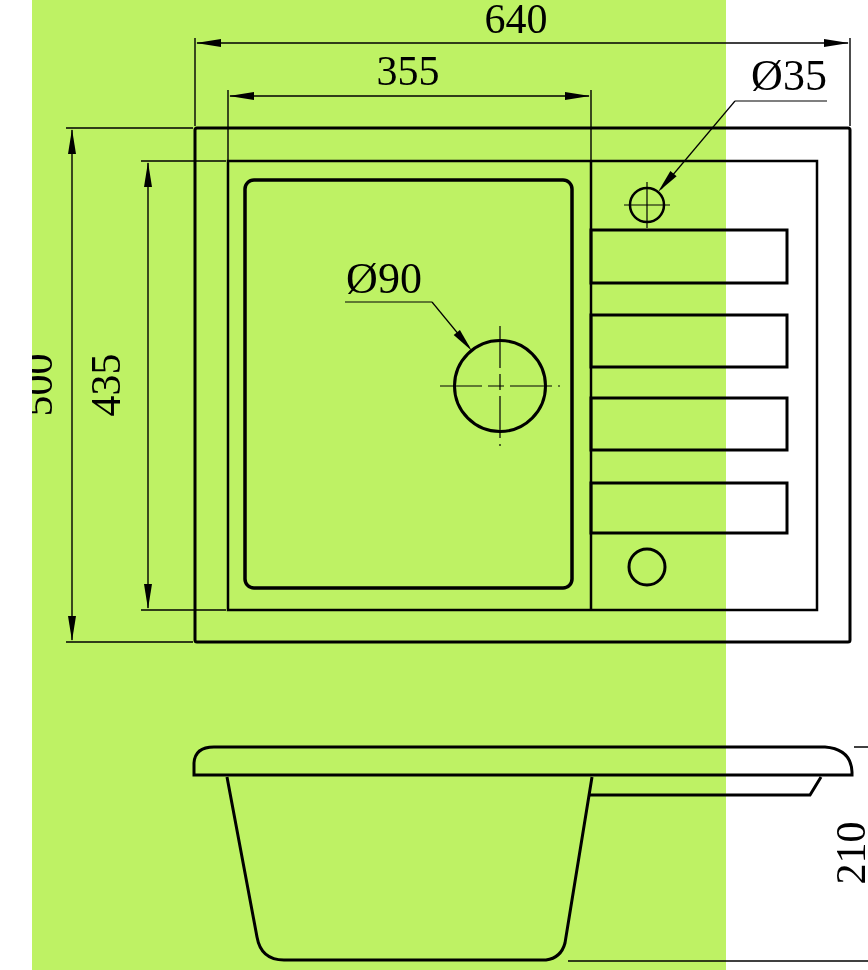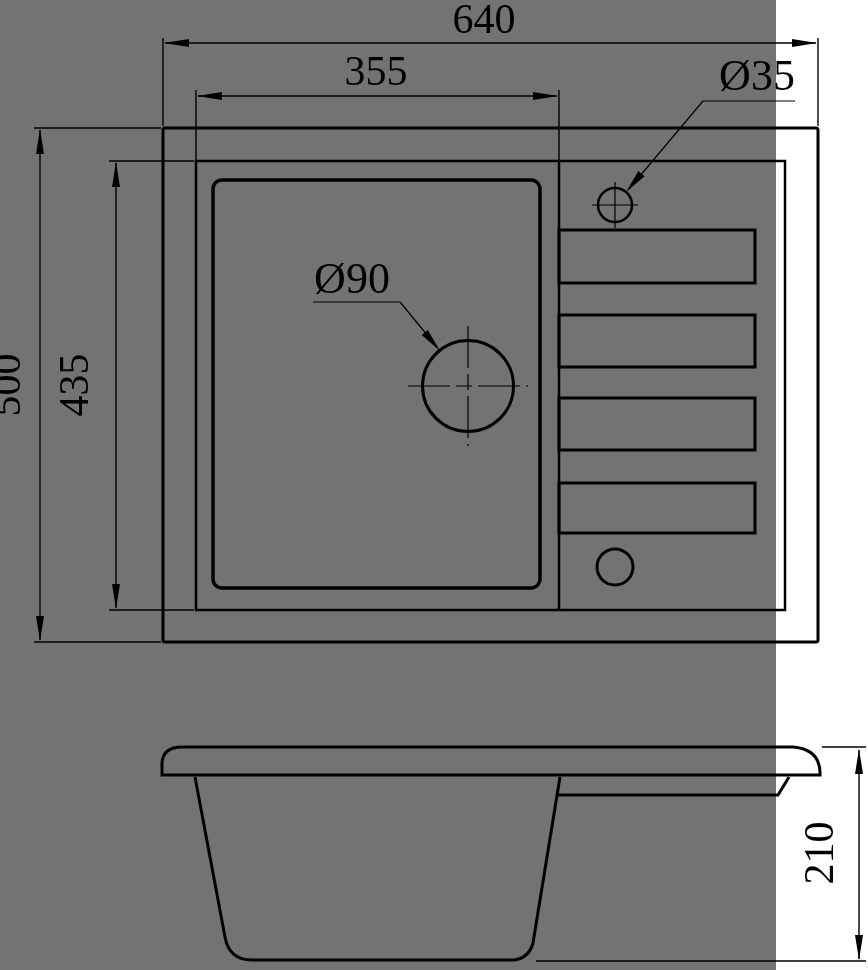--- a/index.html
+++ b/index.html
@@ -1,25 +1,26 @@
 <!DOCTYPE html>
 <html><head>
 <meta charset="utf-8">
 <style>
   html, body {
     margin: 0;
     padding: 0;
     background: #ffffff;
   }
   .drawing-wrap {
-    width: 776px;
+    width: 694px;
     height: 970px;
-    background: #737373;
+    background: #bef264;
     position: relative;
     font-family: "Liberation Serif", "DejaVu Serif", serif;
+    margin-left: 32px;
   }
   svg { display: block; }
   .thick  { stroke: #000; stroke-width: 3;   fill: none; }
   .thick2 { stroke: #000; stroke-width: 2.5; fill: none; }
   .bowl   { stroke: #000; stroke-width: 3.5; fill: none; }
   .thin   { stroke: #000; stroke-width: 1.2; fill: none; }
   .ext    { stroke: #000; stroke-width: 1.4; fill: none; }
   .arrow  { fill: #000; stroke: none; }
   .dimtxt {
     font-family: "Liberation Serif", "DejaVu Serif", serif;

